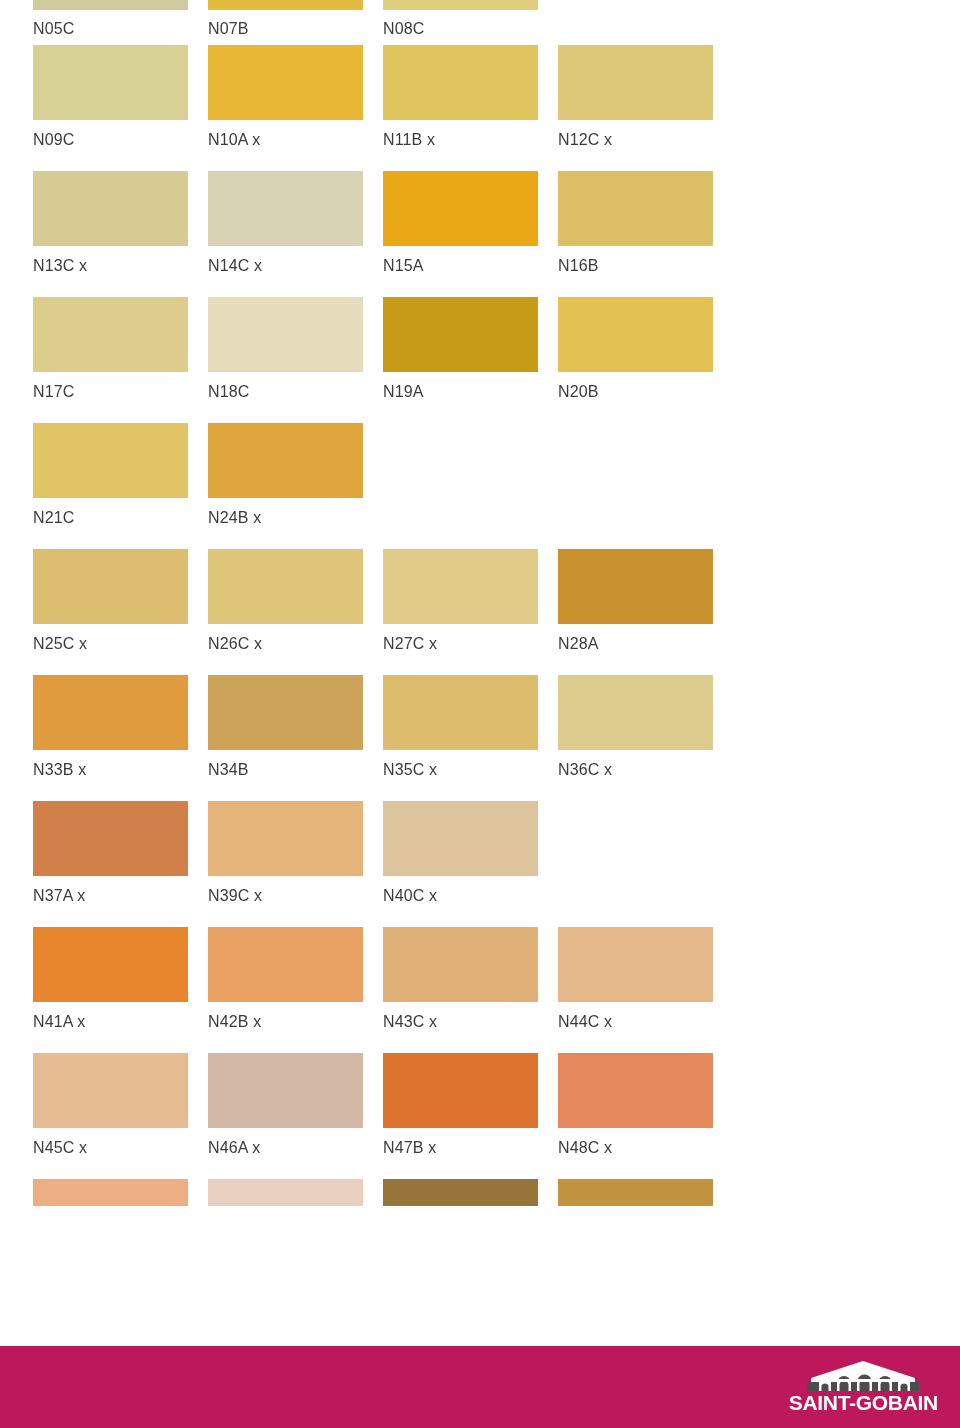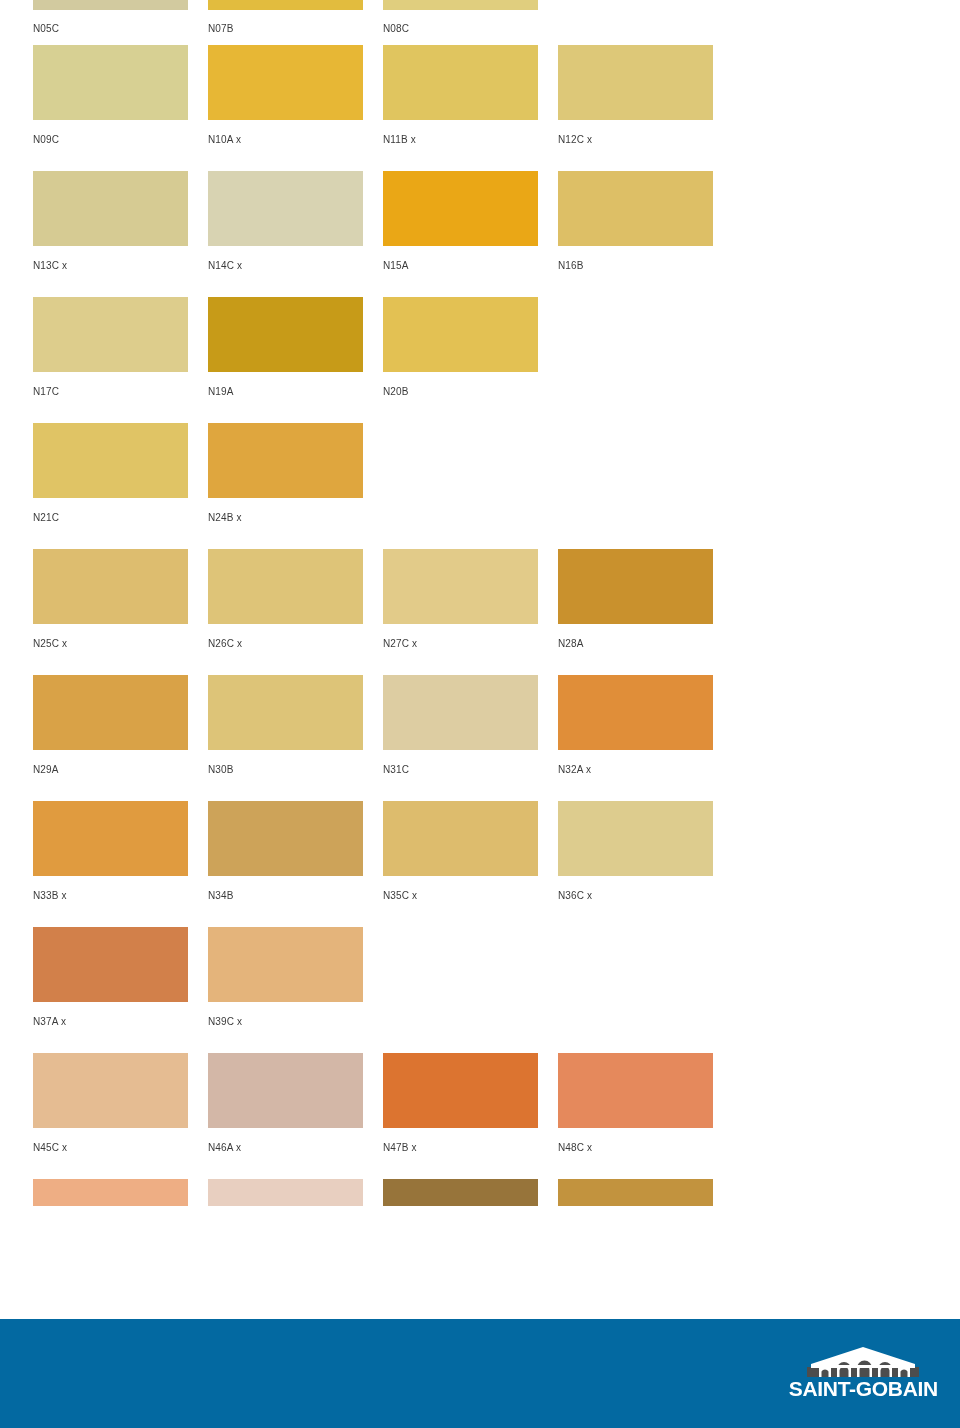--- a/index.html
+++ b/index.html
@@ -44,21 +44,21 @@
   }
 
   .swatch-chip {
     width: 155px;
     height: 75px;
     display: block;
   }
 
   .swatch-label {
     display: block;
-    font-size: 10px;
+    font-size: 16px;
     line-height: 14px;
     color: #3b3b3b;
     letter-spacing: 0.15px;
     padding-top: 13px;
     white-space: nowrap;
   }
 
   
   .row-partial-top .swatch-chip { height: 10px; }
   .row-partial-top { height: 45px; }
@@ -67,22 +67,22 @@
   
   .row-partial-bottom { height: 45px; }
   .row-partial-bottom .swatch-chip { height: 27px; }
 
   
   #footer {
     position: absolute;
     left: 0;
     bottom: 0;
     width: 960px;
-    height: 109px;
-    background: #0369a1;
+    height: 82px;
+    background: #be185d;
     display: flex;
     align-items: center;
     justify-content: flex-end;
     padding-right: 22px;
   }
 
   #brand-logo {
     display: flex;
     flex-direction: column;
     align-items: center;
@@ -157,20 +157,24 @@
           <span class="swatch-chip" style="background: rgb(221, 191, 102);"></span>
           <span class="swatch-label">N16B</span>
         </div>
       </div>
       <div class="swatch-row">
         <div class="swatch-cell">
           <span class="swatch-chip" style="background: rgb(221, 205, 140);"></span>
           <span class="swatch-label">N17C</span>
         </div>
         <div class="swatch-cell">
+          <span class="swatch-chip" style="background: rgb(228, 220, 186);"></span>
+          <span class="swatch-label">N18C</span>
+        </div>
+        <div class="swatch-cell">
           <span class="swatch-chip" style="background: rgb(199, 155, 24);"></span>
           <span class="swatch-label">N19A</span>
         </div>
         <div class="swatch-cell">
           <span class="swatch-chip" style="background: rgb(227, 193, 83);"></span>
           <span class="swatch-label">N20B</span>
         </div>
       </div>
       <div class="swatch-row">
         <div class="swatch-cell">
@@ -195,38 +199,20 @@
           <span class="swatch-chip" style="background: rgb(226, 203, 137);"></span>
           <span class="swatch-label">N27C x</span>
         </div>
         <div class="swatch-cell">
           <span class="swatch-chip" style="background: rgb(201, 145, 45);"></span>
           <span class="swatch-label">N28A</span>
         </div>
       </div>
       <div class="swatch-row">
         <div class="swatch-cell">
-          <span class="swatch-chip" style="background: rgb(217, 162, 71);"></span>
-          <span class="swatch-label">N29A</span>
-        </div>
-        <div class="swatch-cell">
-          <span class="swatch-chip" style="background: rgb(221, 196, 120);"></span>
-          <span class="swatch-label">N30B</span>
-        </div>
-        <div class="swatch-cell">
-          <span class="swatch-chip" style="background: rgb(221, 205, 162);"></span>
-          <span class="swatch-label">N31C</span>
-        </div>
-        <div class="swatch-cell">
-          <span class="swatch-chip" style="background: rgb(224, 142, 57);"></span>
-          <span class="swatch-label">N32A x</span>
-        </div>
-      </div>
-      <div class="swatch-row">
-        <div class="swatch-cell">
           <span class="swatch-chip" style="background: rgb(224, 155, 63);"></span>
           <span class="swatch-label">N33B x</span>
         </div>
         <div class="swatch-cell">
           <span class="swatch-chip" style="background: rgb(205, 163, 89);"></span>
           <span class="swatch-label">N34B</span>
         </div>
         <div class="swatch-cell">
           <span class="swatch-chip" style="background: rgb(221, 188, 109);"></span>
           <span class="swatch-label">N35C x</span>
@@ -237,20 +223,42 @@
         </div>
       </div>
       <div class="swatch-row">
         <div class="swatch-cell">
           <span class="swatch-chip" style="background: rgb(210, 128, 74);"></span>
           <span class="swatch-label">N37A x</span>
         </div>
         <div class="swatch-cell">
           <span class="swatch-chip" style="background: rgb(228, 180, 123);"></span>
           <span class="swatch-label">N39C x</span>
+        </div>
+        <div class="swatch-cell">
+          <span class="swatch-chip" style="background: rgb(221, 196, 157);"></span>
+          <span class="swatch-label">N40C x</span>
+        </div>
+      </div>
+      <div class="swatch-row">
+        <div class="swatch-cell">
+          <span class="swatch-chip" style="background: rgb(232, 134, 46);"></span>
+          <span class="swatch-label">N41A x</span>
+        </div>
+        <div class="swatch-cell">
+          <span class="swatch-chip" style="background: rgb(233, 162, 100);"></span>
+          <span class="swatch-label">N42B x</span>
+        </div>
+        <div class="swatch-cell">
+          <span class="swatch-chip" style="background: rgb(223, 176, 119);"></span>
+          <span class="swatch-label">N43C x</span>
+        </div>
+        <div class="swatch-cell">
+          <span class="swatch-chip" style="background: rgb(229, 184, 140);"></span>
+          <span class="swatch-label">N44C x</span>
         </div>
       </div>
       <div class="swatch-row">
         <div class="swatch-cell">
           <span class="swatch-chip" style="background: rgb(229, 188, 146);"></span>
           <span class="swatch-label">N45C x</span>
         </div>
         <div class="swatch-cell">
           <span class="swatch-chip" style="background: rgb(211, 183, 167);"></span>
           <span class="swatch-label">N46A x</span>

